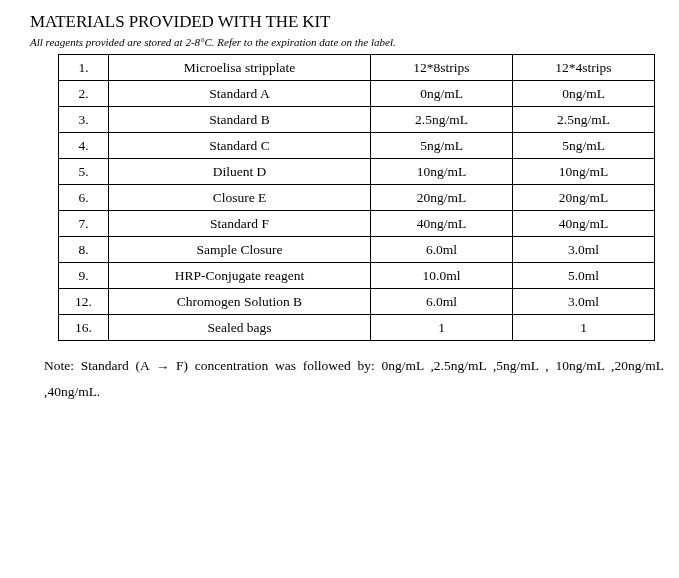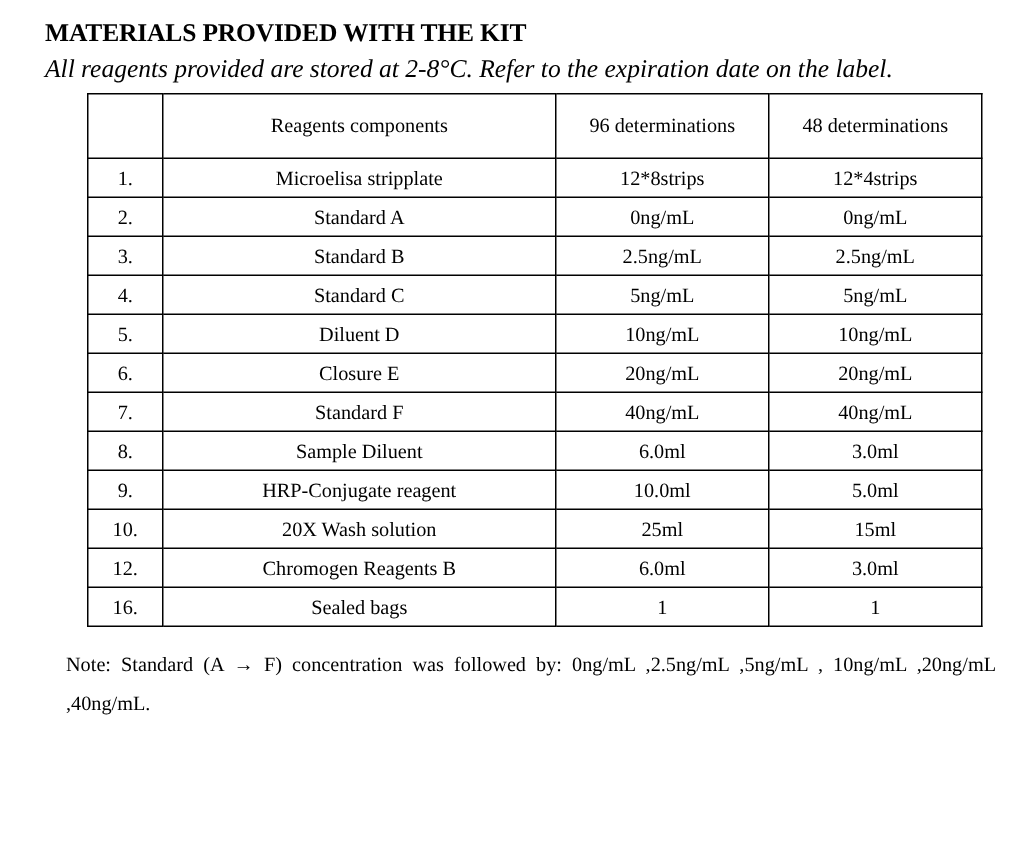--- a/index.html
+++ b/index.html
@@ -15,29 +15,29 @@
     position: relative;
     overflow: hidden;
   }
   .page {
     padding: 8px 22px 0 22px;
     box-sizing: border-box;
     width: 679px;
   }
   .doc-title {
     font-family: "Liberation Serif", serif;
-    font-weight: bold;
+    font-weight: normal;
     font-size: 17px;
     letter-spacing: -0.1px;
     margin: 4px 0 4px 8px;
   }
   .doc-subtitle {
     font-family: "Liberation Serif", serif;
     font-style: italic;
-    font-size: 17px;
+    font-size: 11px;
     margin: 0 0 6px 8px;
   }
   table.kit {
     border-collapse: collapse;
     width: 596px;
     margin-left: 36px;
     table-layout: fixed;
   }
   table.kit td {
     border: 1px solid #000000;
@@ -74,26 +74,20 @@
   <div class="doc-subtitle">All reagents provided are stored at 2-8°C. Refer to the expiration date on the label.</div>
 
   <table class="kit">
     <colgroup>
       <col class="col-num">
       <col class="col-name">
       <col class="col-96">
       <col class="col-48">
     </colgroup>
     <tbody>
-      <tr class="header-row">
-        <td></td>
-        <td>Reagents components</td>
-        <td>96 determinations</td>
-        <td>48 determinations</td>
-      </tr>
 
       <tr>
         <td>1.</td>
         <td>Microelisa stripplate</td>
         <td>12*8strips</td>
         <td>12*4strips</td>
       </tr>
       <tr>
         <td>2.</td>
         <td>Standard A</td>
@@ -125,39 +119,33 @@
         <td>20ng/mL</td>
       </tr>
       <tr>
         <td>7.</td>
         <td>Standard F</td>
         <td>40ng/mL</td>
         <td>40ng/mL</td>
       </tr>
       <tr>
         <td>8.</td>
-        <td>Sample Diluent</td>
+        <td>Sample Closure</td>
         <td>6.0ml</td>
         <td>3.0ml</td>
       </tr>
       <tr>
         <td>9.</td>
         <td>HRP-Conjugate reagent</td>
         <td>10.0ml</td>
         <td>5.0ml</td>
       </tr>
       <tr>
-        <td>10.</td>
-        <td>20X Wash solution</td>
-        <td>25ml</td>
-        <td>15ml</td>
-      </tr>
-      <tr>
         <td>12.</td>
-        <td>Chromogen Reagents B</td>
+        <td>Chromogen Solution B</td>
         <td>6.0ml</td>
         <td>3.0ml</td>
       </tr>
       <tr>
         <td>16.</td>
         <td>Sealed bags</td>
         <td>1</td>
         <td>1</td>
       </tr>
     </tbody>

